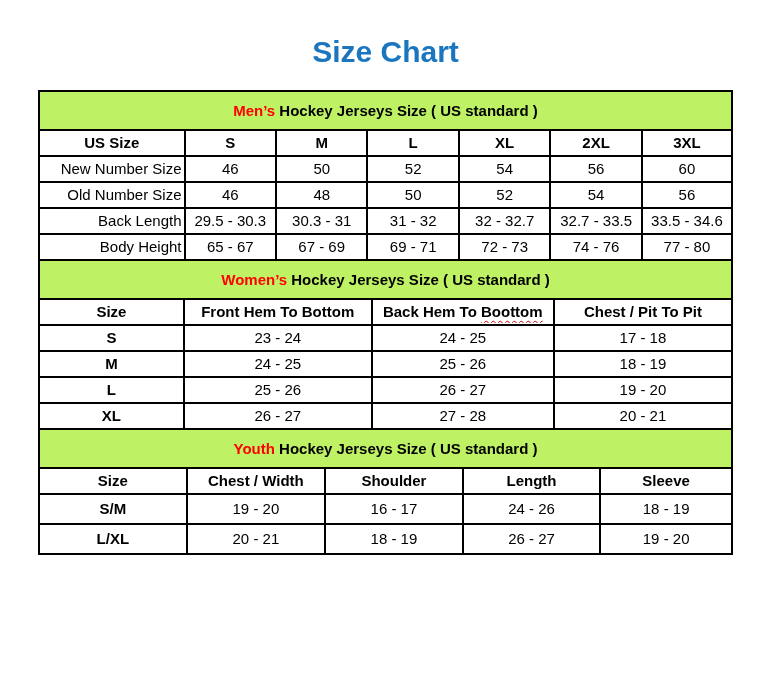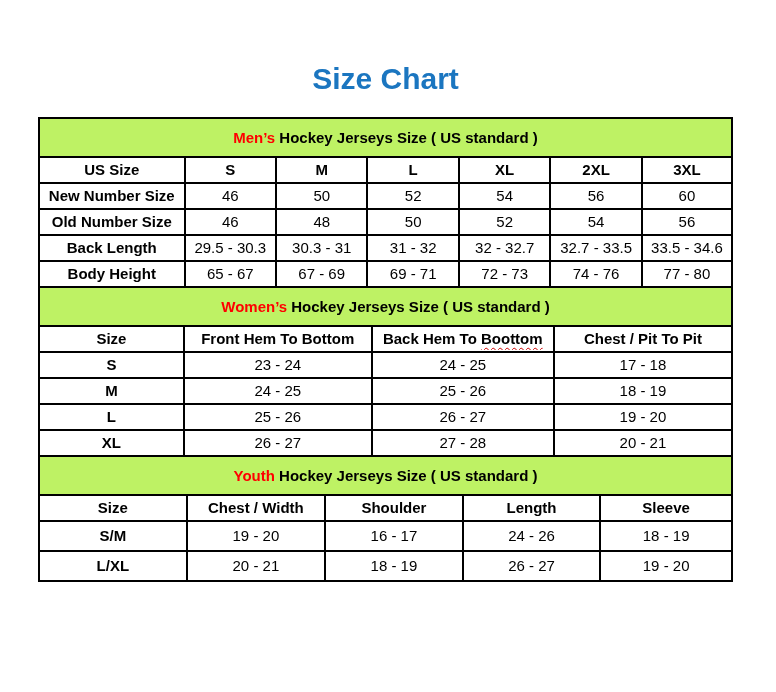--- a/index.html
+++ b/index.html
@@ -8,21 +8,21 @@
     background: #ffffff;
   }
   body {
     width: 776px;
     height: 692px;
     overflow: hidden;
     font-family: "Liberation Sans", sans-serif;
     color: #000000;
   }
   .page {
-    padding-top: 62px;
+    padding-top: 35px;
   }
   .page-title {
     width: 695px;
     margin: 0 0 20px 38px;
     text-align: center;
     color: #1B76C0;
     font-size: 30px;
     font-weight: bold;
     line-height: 1.15;
   }
@@ -65,21 +65,22 @@
   }
   .size-table td.row-label {
     font-weight: bold;
     height: 24px;
   }
   .size-table td.value-cell {
     font-weight: normal;
     height: 24px;
   }
   #table-mens td.row-label {
-    font-weight: bold;
+    font-weight: normal;
+    text-align: right;
   }
   #table-youth td.row-label,
   #table-youth td.value-cell {
     height: 28px;
   }
   .misspell {
     text-decoration-line: underline;
     text-decoration-style: wavy;
     text-decoration-color: #CC0000;
     text-decoration-thickness: 1px;

